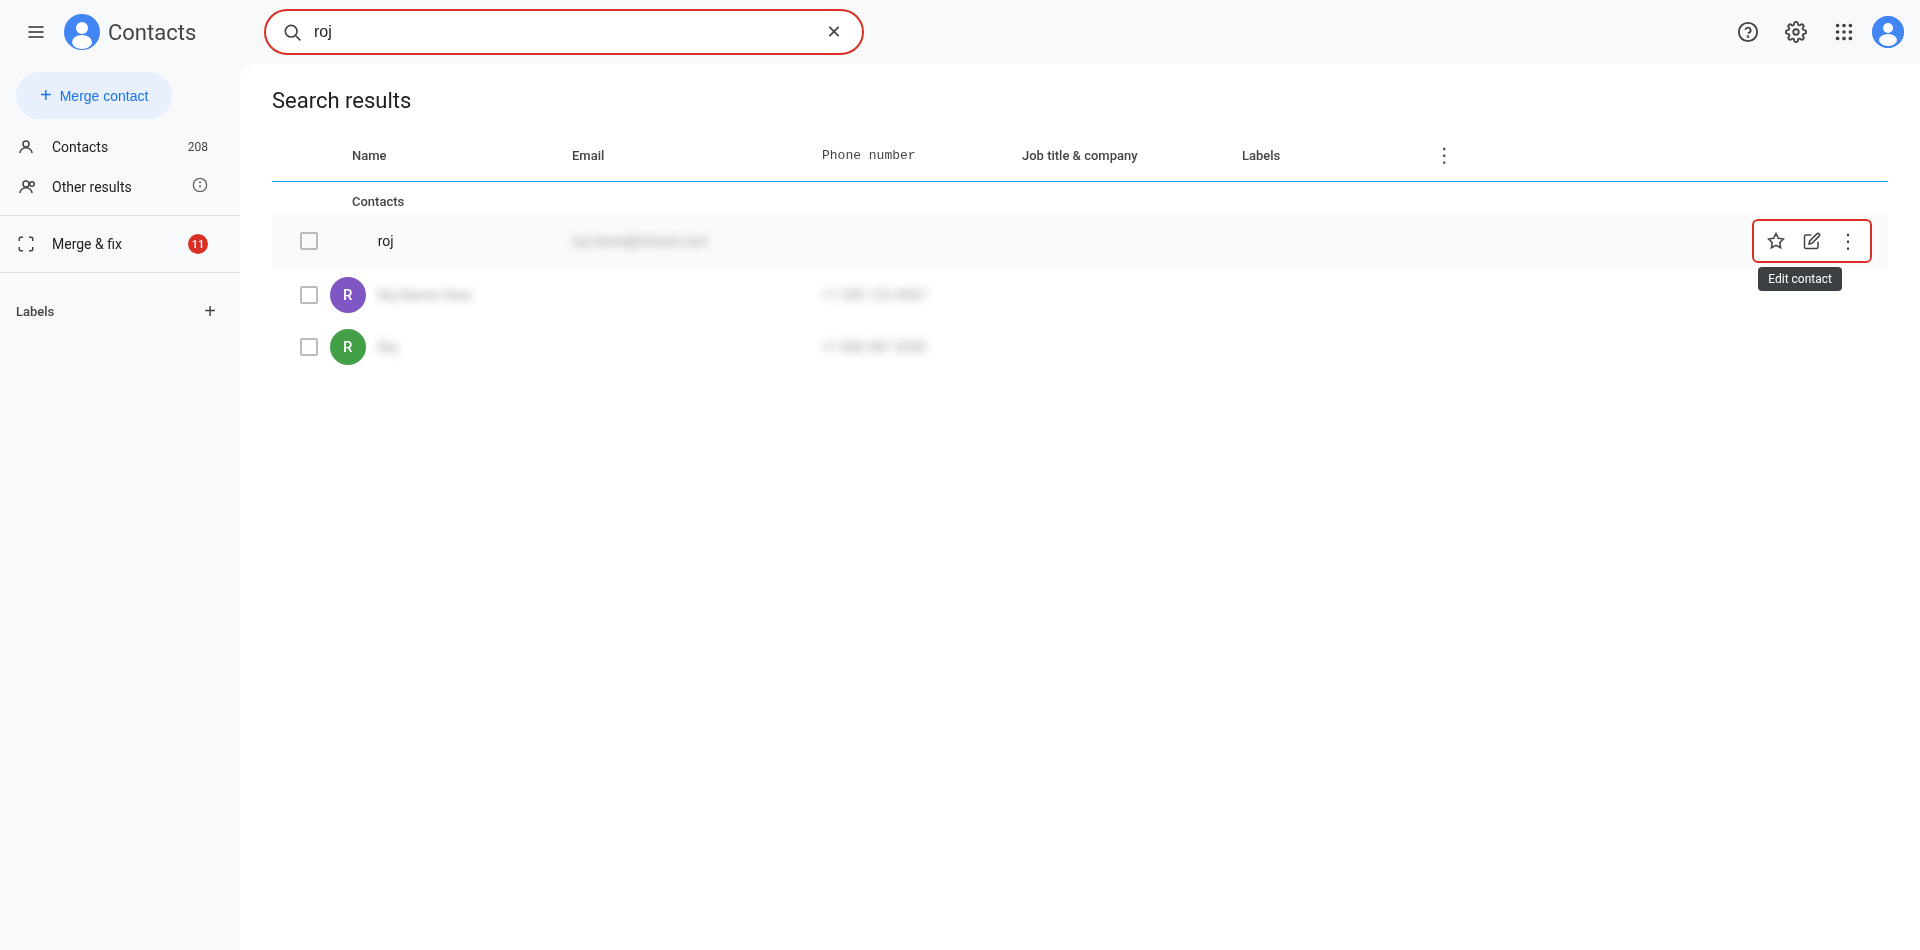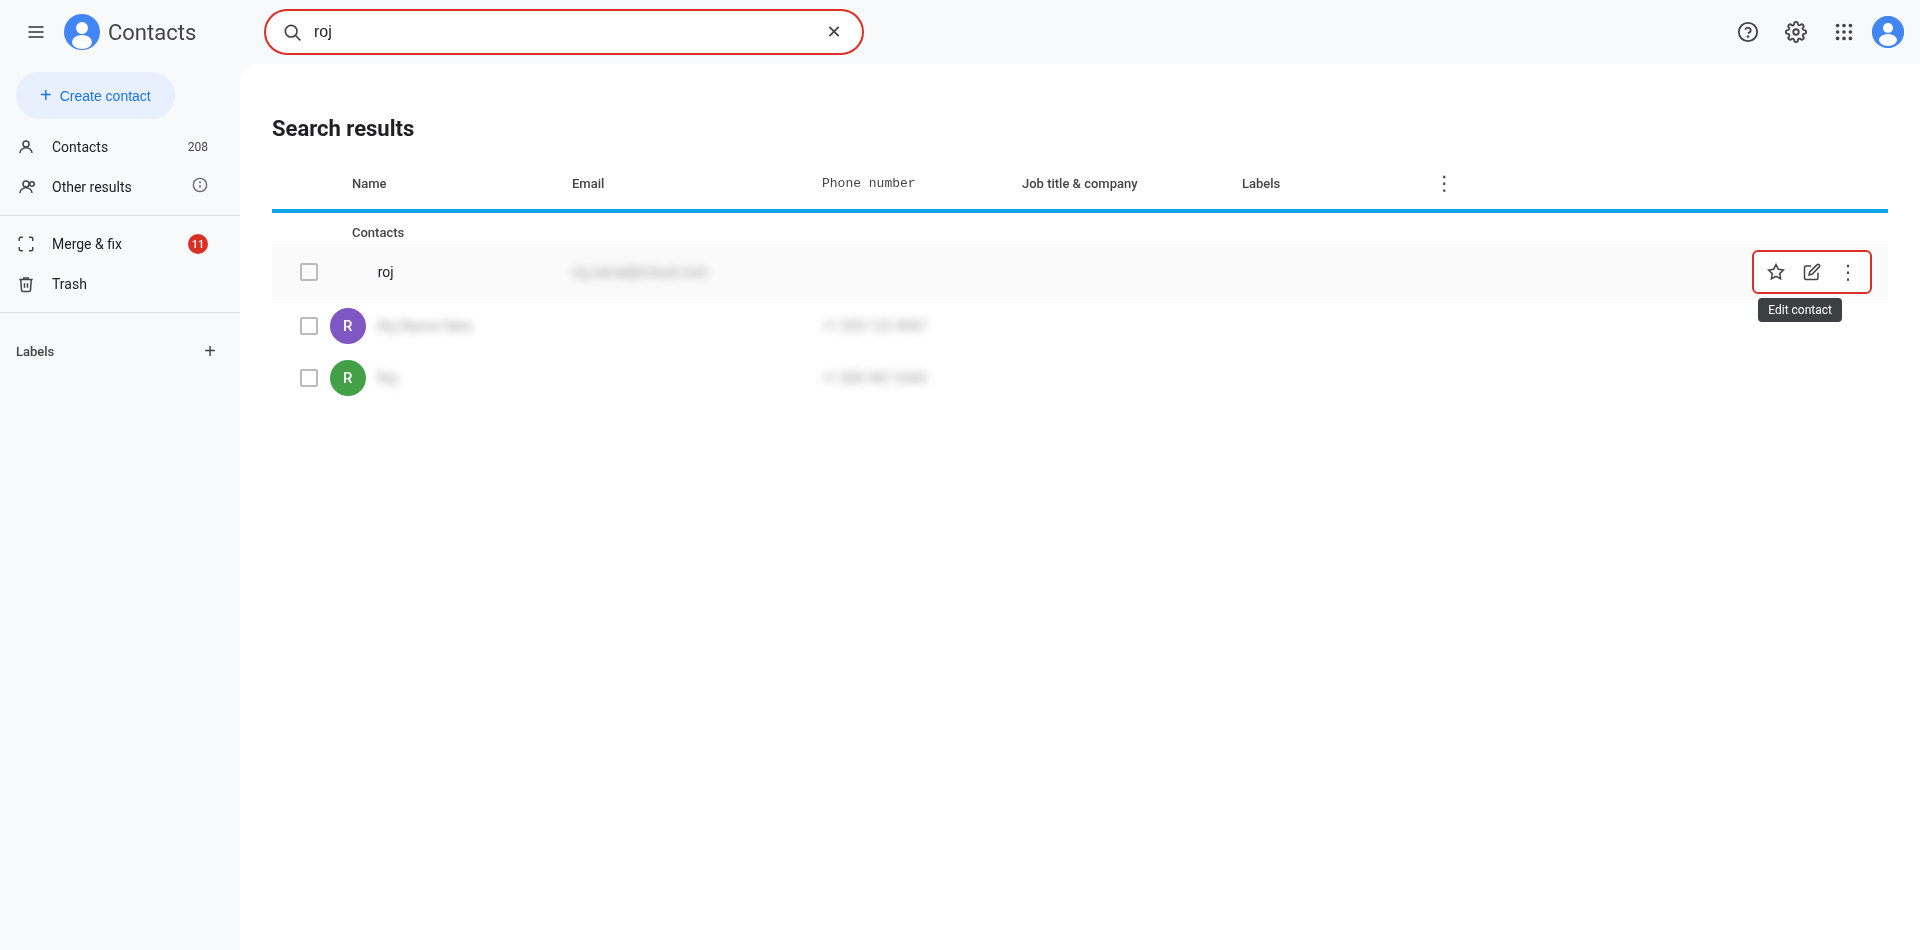--- a/index.html
+++ b/index.html
@@ -202,31 +202,30 @@
     .content-area {
       flex: 1;
       background: white;
       overflow-y: auto;
       padding: 24px 32px;
       border-radius: 16px 0 0 0;
     }
     .page-title {
       font-size: 22px;
       color: #202124;
-      font-weight: 700;
+      font-weight: 400;
       margin-bottom: 16px;
-      margin-top: 28px;
     }
     
     .results-table {
       width: 100%;
       border-collapse: collapse;
     }
     .table-header {
-      border-bottom: 4px solid #0ea5e9;
+      border-bottom: 1px solid #0ea5e9;
     }
     .table-header th {
       text-align: left;
       padding: 8px 16px 8px 0;
       font-size: 13px;
       font-weight: 500;
       color: #444;
       white-space: nowrap;
     }
     .th-name { width: 300px; padding-left: 80px !important; }
@@ -373,21 +372,21 @@
       </svg>
     </div>
   </div>
 </div>
 
 <div class="main-layout">
 
   <div class="sidebar">
     <button class="create-btn">
       <span style="font-size:20px; font-weight:400;">+</span>
-      <span>Create contact</span>
+      <span>Merge contact</span>
     </button>
 
     <div class="nav-item">
       <span class="nav-icon">
         <svg width="18" height="18" viewBox="0 0 24 24" fill="none" stroke="#444" stroke-width="2">
           <circle cx="12" cy="8" r="4"></circle>
           <path d="M4 20c0-4 3.6-7 8-7s8 3 8 7"></path>
         </svg>
       </span>
       <span class="nav-label">Contacts</span>
@@ -423,32 +422,20 @@
           <path d="M21 8V5a2 2 0 0 0-2-2h-3"></path>
           <path d="M3 16v3a2 2 0 0 0 2 2h3"></path>
           <path d="M16 21h3a2 2 0 0 0 2-2v-3"></path>
         </svg>
       </span>
       <span class="nav-label">Merge &amp; fix</span>
       <span class="nav-badge">11</span>
     </div>
 
 
-    <div class="nav-item">
-      <span class="nav-icon">
-        <svg width="18" height="18" viewBox="0 0 24 24" fill="none" stroke="#444" stroke-width="2">
-          <polyline points="3 6 5 6 21 6"></polyline>
-          <path d="M19 6l-1 14a2 2 0 0 1-2 2H8a2 2 0 0 1-2-2L5 6"></path>
-          <path d="M10 11v6"></path>
-          <path d="M14 11v6"></path>
-          <path d="M9 6V4h6v2"></path>
-        </svg>
-      </span>
-      <span class="nav-label">Trash</span>
-    </div>
 
     <div class="divider-light"></div>
 
     <div class="section-header">
       <span>Labels</span>
       <button class="section-add-btn">
         <span>+</span>
       </button>
     </div>
   </div>

